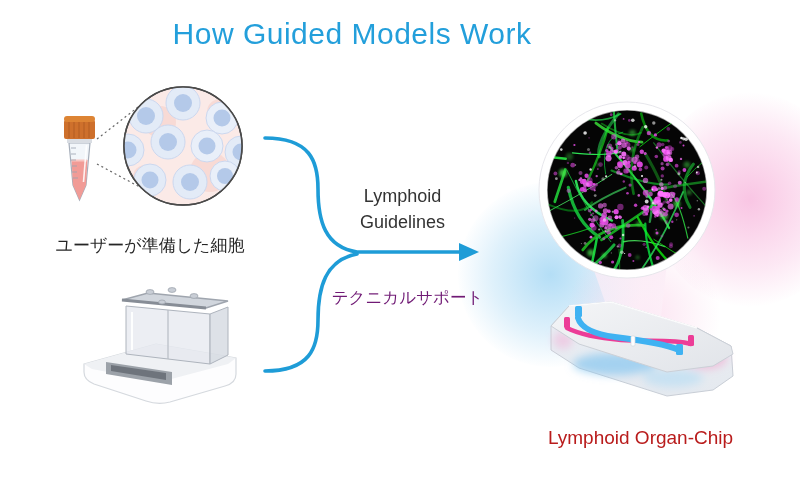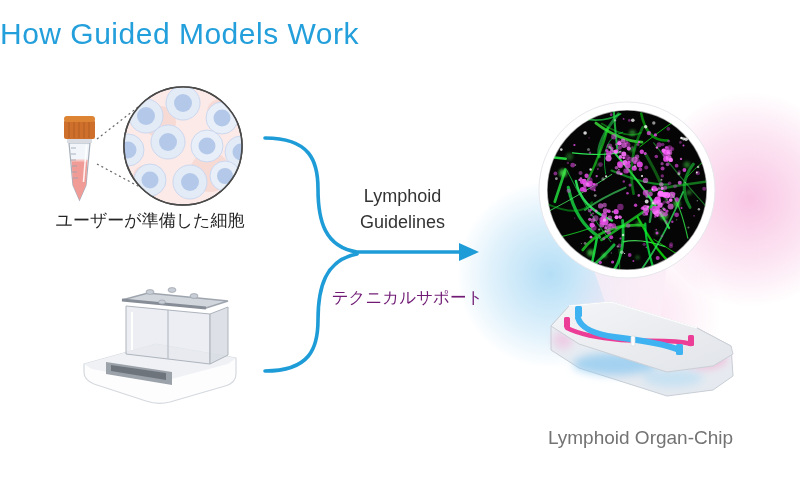--- a/index.html
+++ b/index.html
@@ -2,21 +2,21 @@
 <html><head>
 <meta charset="utf-8">
 <style>
   html,body{margin:0;padding:0;background:#fff;}
   .canvas{
     position:relative;width:800px;height:483px;background:#ffffff;overflow:hidden;
     font-family:"Liberation Sans","DejaVu Sans",sans-serif;color:#2b2b2b;
   }
   .abs{position:absolute;}
   .page-title{
-    top:17px;left:0;width:704px;text-align:left;
+    top:17px;left:0;width:704px;text-align:center;
     font-size:30px;font-weight:500;letter-spacing:.5px;
   }
   .caption{
     text-align:center;color:#252525;
   }
   .cap-jp-cells{top:209px;left:35px;width:230px;font-size:17px;}
   .cap-kit{top:427px;left:15px;width:275px;font-size:19px;}
   .cap-chip{top:427px;left:518px;width:245px;font-size:19px;}
   .flow-label-top{top:183px;left:330px;width:145px;font-size:18px;line-height:1.45;white-space:pre-line;color:#333;}
   .flow-label-bottom{top:287px;left:315px;width:185px;font-size:16.5px;color:#701a75;}
@@ -125,21 +125,21 @@
           <g transform="translate(175,94)">
               <circle r="15" fill="#E9EFF9" stroke="#CBD7EE"></circle>
               <circle r="8" fill="#B4C9E9"></circle>
             </g>
         </g>
       </g>
       <circle cx="133" cy="64" r="59" fill="none" stroke="#4A4A4A" stroke-width="1.6"></circle>
     </g>
   </svg>
 
-  <div class="abs caption cap-jp-cells" style="color: rgb(37, 37, 37);">ユーザーが準備した細胞</div>
+  <div class="abs caption cap-jp-cells" style="color: rgb(37, 37, 37); margin-top: 25px;">ユーザーが準備した細胞</div>
 
   <svg class="abs" style="left:78px;top:272px;" width="165" height="135" viewBox="0 0 165 135">
 
     <path d="M6,92 L78,72 L158,86 L158,102 Q158,111 147,114 L92,130 Q80,133 68,129 L16,112 Q6,108 6,100 Z" fill="#FDFDFE" stroke="#D5D9DE" stroke-width="1.2"></path>
     <path d="M6,92 L78,72 L158,86 L150,92 L82,110 L14,97 Z" fill="#EFF1F4"></path>
 
     <path d="M28,90 L94,100 L94,113 L28,102 Z" fill="#9CA2A9"></path>
     <path d="M33,93 L88,101 L88,108 L33,99 Z" fill="#6E747C"></path>
 
     <g>
@@ -581,15 +581,15 @@
       <path d="M33,26 C36,36 48,42 70,45 C95,48 120,52 134,58" fill="none" stroke-width="6" stroke-linecap="round" style="stroke: rgb(63, 178, 242);"></path>
       <rect x="30" y="14" width="7" height="11" rx="1.5" style="fill: rgb(63, 178, 242);"></rect>
       <rect x="131" y="52" width="7" height="11" rx="1.5" style="fill: rgb(63, 178, 242);"></rect>
     </g>
 
     <rect x="86" y="44" width="4" height="10" rx="1" fill="#ffffff" stroke="#D4D8DE" stroke-width=".7"></rect>
 
     <path d="M24,14 L66,10 L152,36" fill="none" stroke="rgba(255,255,255,.9)" stroke-width="1.4"></path>
   </svg>
 
-  <div class="abs caption cap-chip" style="color: #737373;">Lymphoid Organ-Chip</div>
+  <div class="abs caption cap-chip" style="color: #b91c1c;">Lymphoid Organ-Chip</div>
 
 </div>
 
 </body></html>

